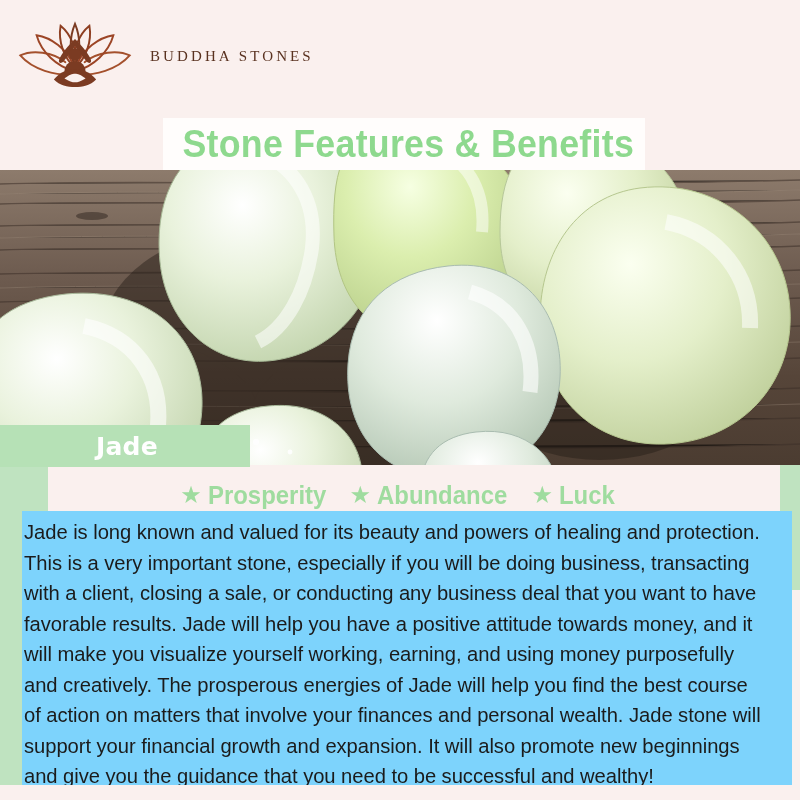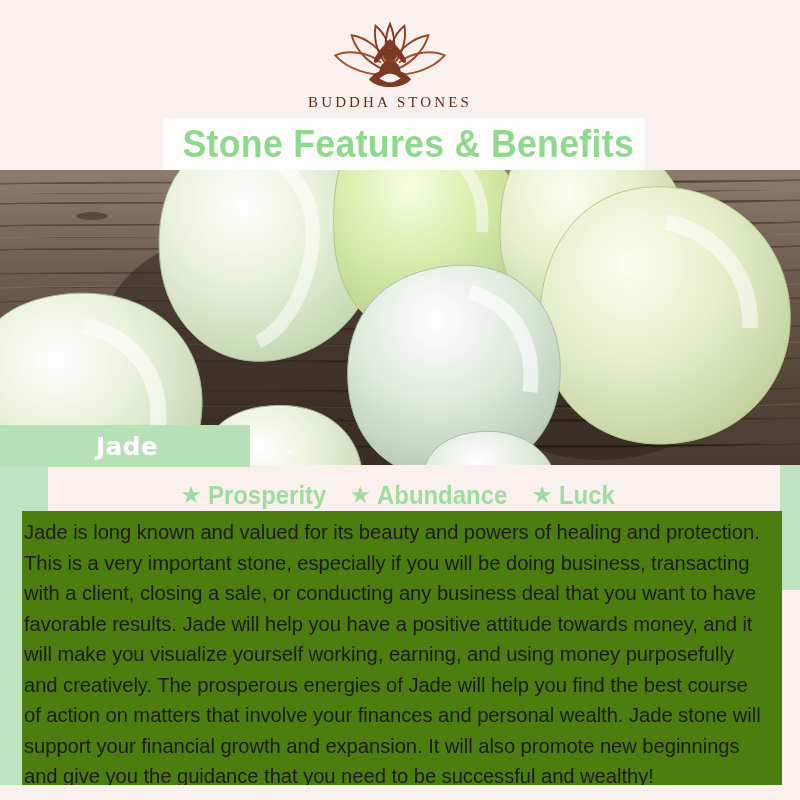--- a/index.html
+++ b/index.html
@@ -26,21 +26,21 @@
     top:160px;left:0;width:60px;height:60px;
     background:#bfe3c0;
     clip-path:polygon(0 0,0 100%,100% 100%);
   }
   .deco-left-lower{top:455px;left:0;width:48px;height:330px;background:#bfe3c0;}
 
   
   .header{position:absolute;top:0;left:0;width:800px;height:170px;background:#faf0ee;}
   .logo-wrap{
     position:absolute;top:18px;left:0;width:780px;
-    display:flex;flex-direction:column;align-items:center;
+    display:flex;align-items:center;
   }
   .logo-mark{width:150px;height:72px;display:block;}
   .logo-word{
     margin-top:4px;
     font-family:"Liberation Serif", serif;
     font-size:15px;letter-spacing:3.1px;color:#5a3220;font-weight:400;
   }
 
   
   .title-band{
@@ -87,22 +87,22 @@
   .star{font-size:24px;color:#9fdc9f;line-height:1;}
   .benefit-label{
     font-family:"Liberation Sans Narrow","Liberation Sans",sans-serif;
     font-weight:700;font-size:26px;color:#9fdc9f;
     transform:scaleX(0.92);transform-origin:left center;white-space:nowrap;
   }
 
   
   .body-card{
     position:absolute;top:511px;left:22px;width:756px;
-    background:#4d7c0f;
-    padding:6px 2px 10px 2px;
+    background:#7dd3fc;
+    padding:6px 12px 10px 2px;
   }
   .body-text{
     margin:0;
     font-family:"Liberation Sans Narrow","Liberation Sans",sans-serif;
     font-size:20.5px;line-height:30.5px;color:#1b1b1b;
     letter-spacing:-0.05px;
     transform:scaleX(0.985);transform-origin:left top;
     text-align:left;
   }
   .bottom-strip{

